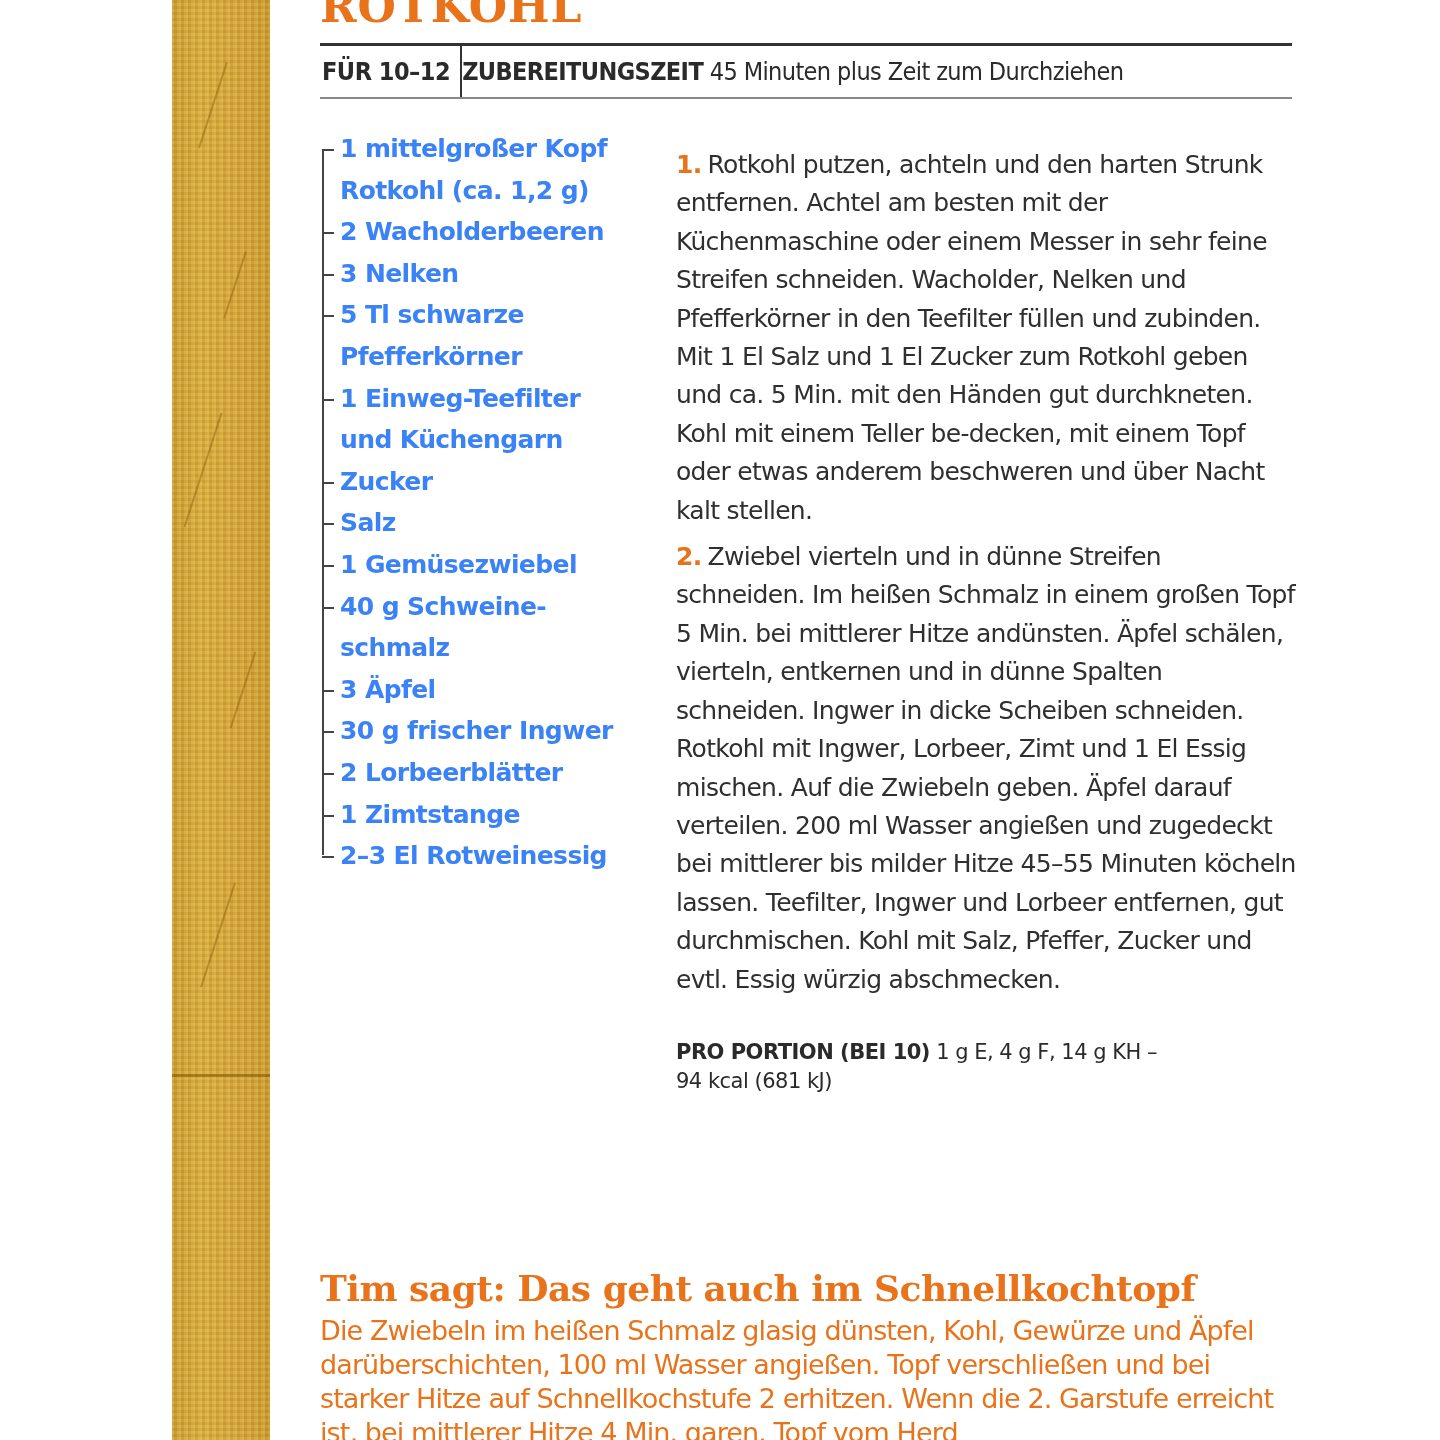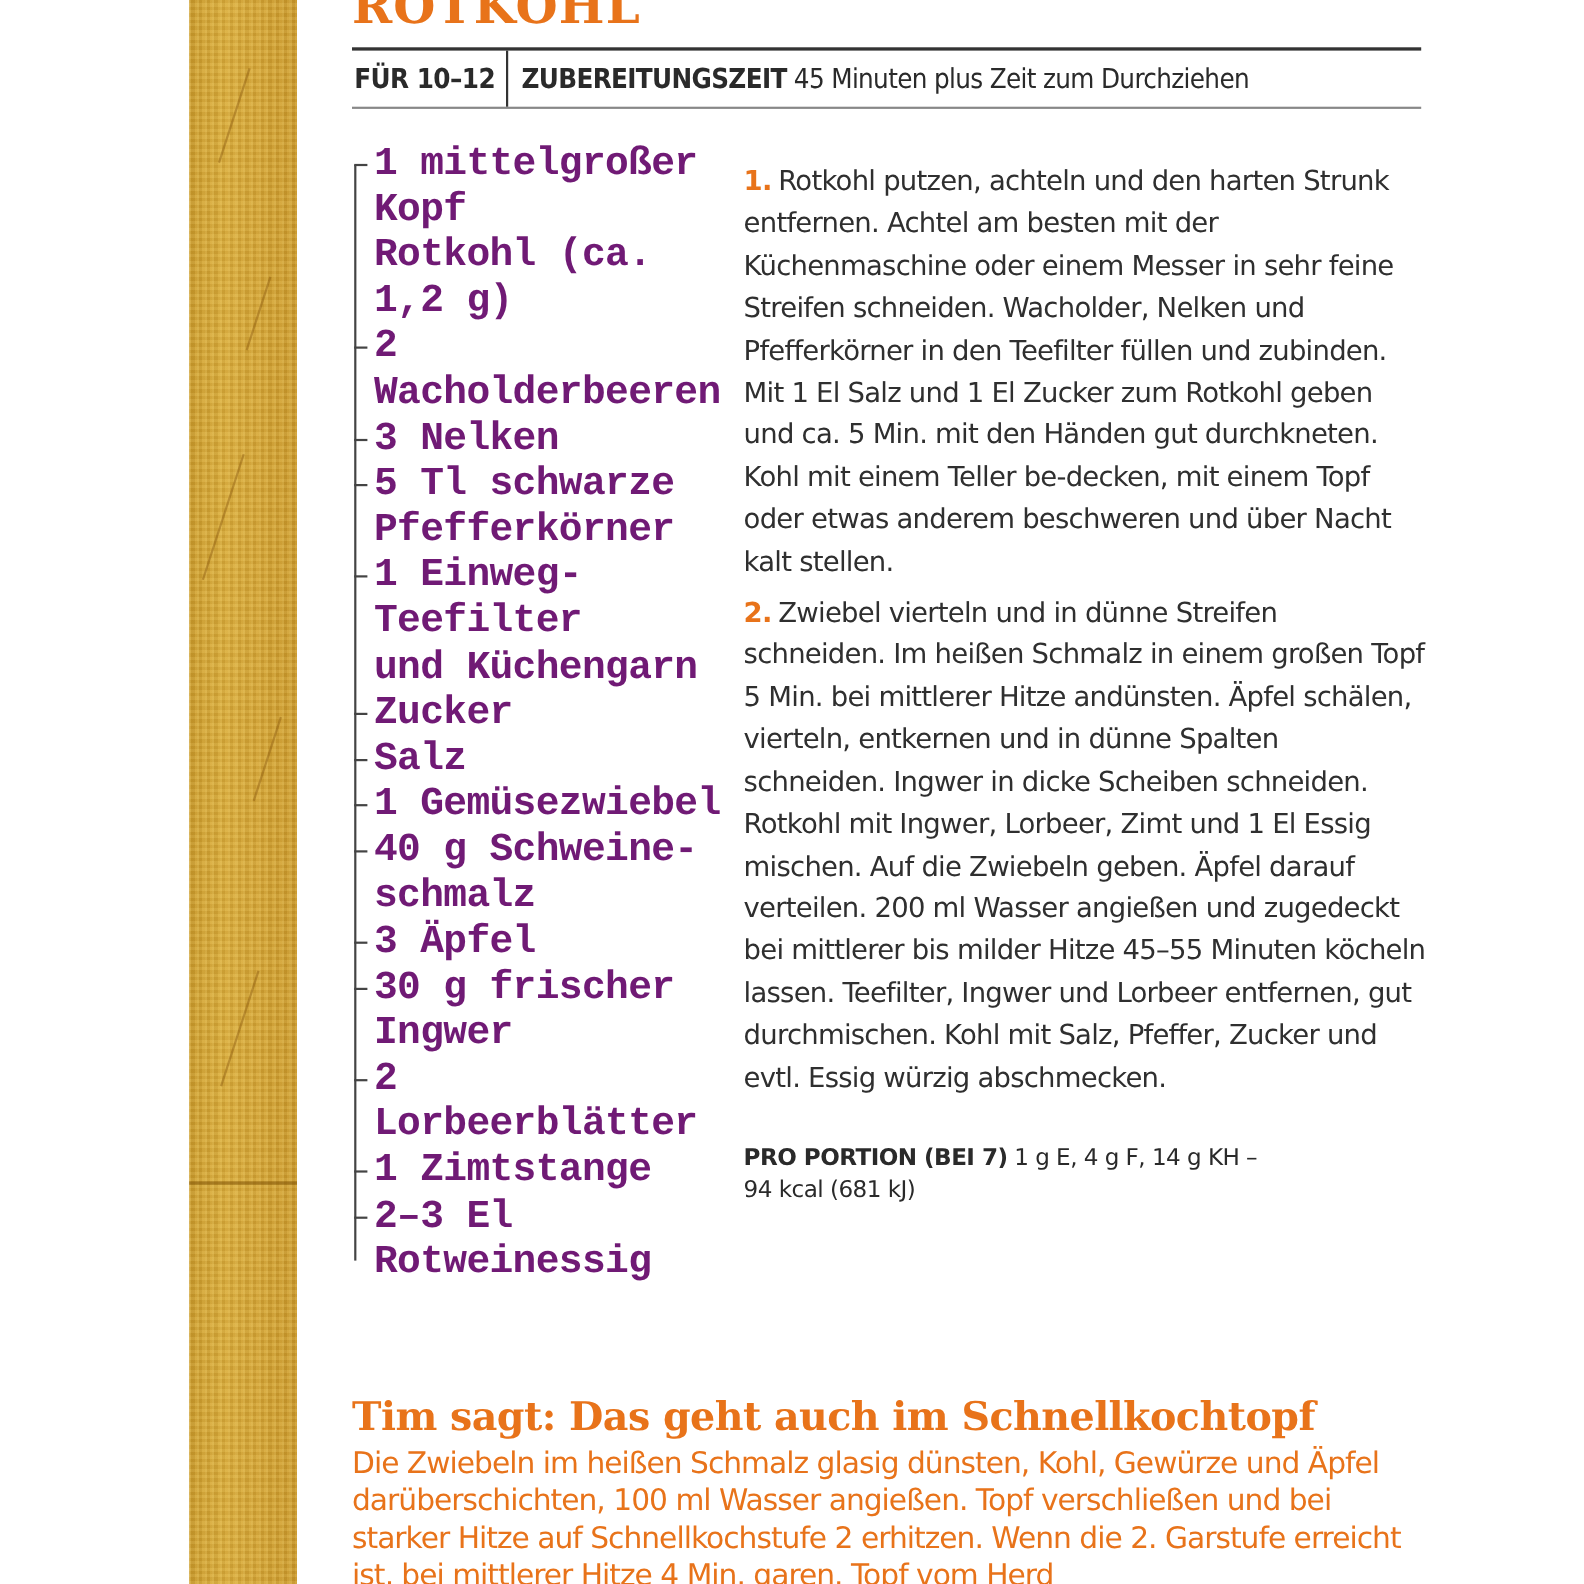--- a/index.html
+++ b/index.html
@@ -70,41 +70,40 @@
     .meta-servings {
       font-weight: bold;
       padding: 0 10px 0 2px;
       height: 100%;
       display: flex;
       align-items: center;
       border-right: 2px solid #333;
       letter-spacing: -0.5px;
     }
     .meta-time {
-      padding-left: 12px;
+      padding-left: 0;
       letter-spacing: -0.6px;
     }
     .meta-time-label {
       font-weight: bold;
     }
 
     .ingredients {
       position: absolute;
       left: 320px;
       top: 128px;
       width: 330px;
       margin: 0;
       padding: 0 0 0 20px;
       list-style: none;
       font-weight: bold;
-      font-size: 36px;
+      font-size: 25px;
       line-height: 41.6px;
       letter-spacing: -0.6px;
-      color: #701a75;
-      font-family: Liberation Mono, monospace;
+      color: #3b82f6;
     }
     .ingredients::before {
       content: "";
       position: absolute;
       left: 2px;
       top: 22px;
       bottom: 22px;
       width: 2px;
       background: #444;
     }
@@ -223,21 +222,21 @@
 <div class="steps">
   <p class="step">
     <span class="step-num">1.</span><span>Rotkohl putzen, achteln und den harten Strunk entfernen. Achtel am besten mit der Küchenmaschine oder einem Messer in sehr feine Streifen schneiden. Wacholder, Nelken und Pfefferkörner in den Teefilter füllen und zubinden. Mit 1 El Salz und 1 El Zucker zum Rotkohl geben und ca. 5 Min. mit den Händen gut durchkneten. Kohl mit einem Teller be-decken, mit einem Topf oder etwas anderem beschweren und über Nacht kalt stellen.</span>
   </p>
   <p class="step">
     <span class="step-num">2.</span><span>Zwiebel vierteln und in dünne Streifen schneiden. Im heißen Schmalz in einem großen Topf 5 Min. bei mittlerer Hitze andünsten. Äpfel schälen, vierteln, entkernen und in dünne Spalten schneiden. Ingwer in dicke Scheiben schneiden. Rotkohl mit Ingwer, Lorbeer, Zimt und 1 El Essig mischen. Auf die Zwiebeln geben. Äpfel darauf verteilen. 200 ml Wasser angießen und zugedeckt bei mittlerer bis milder Hitze 45–55 Minuten köcheln lassen. Teefilter, Ingwer und Lorbeer entfernen, gut durchmischen. Kohl mit Salz, Pfeffer, Zucker und evtl. Essig würzig abschmecken.</span>
   </p>
 </div>
 
 <div class="nutrition">
-  <span class="nutrition-label">PRO PORTION (BEI 7)</span>
+  <span class="nutrition-label">PRO PORTION (BEI 10)</span>
   <span>1 g E, 4 g F, 14 g KH –</span><br>
   <span>94 kcal (681 kJ)</span>
 </div>
 
 <div class="tip">
   <h2 class="tip-title">Tim sagt: Das geht auch im Schnellkochtopf</h2>
   <p class="tip-body">Die Zwiebeln im heißen Schmalz glasig dünsten, Kohl, Gewürze und Äpfel darüberschichten, 100 ml Wasser angießen. Topf verschließen und bei starker Hitze auf Schnellkochstufe 2 erhitzen. Wenn die 2. Garstufe erreicht ist, bei mittlerer Hitze 4 Min. garen. Topf vom Herd</p>
 </div>
 
 </body></html>

